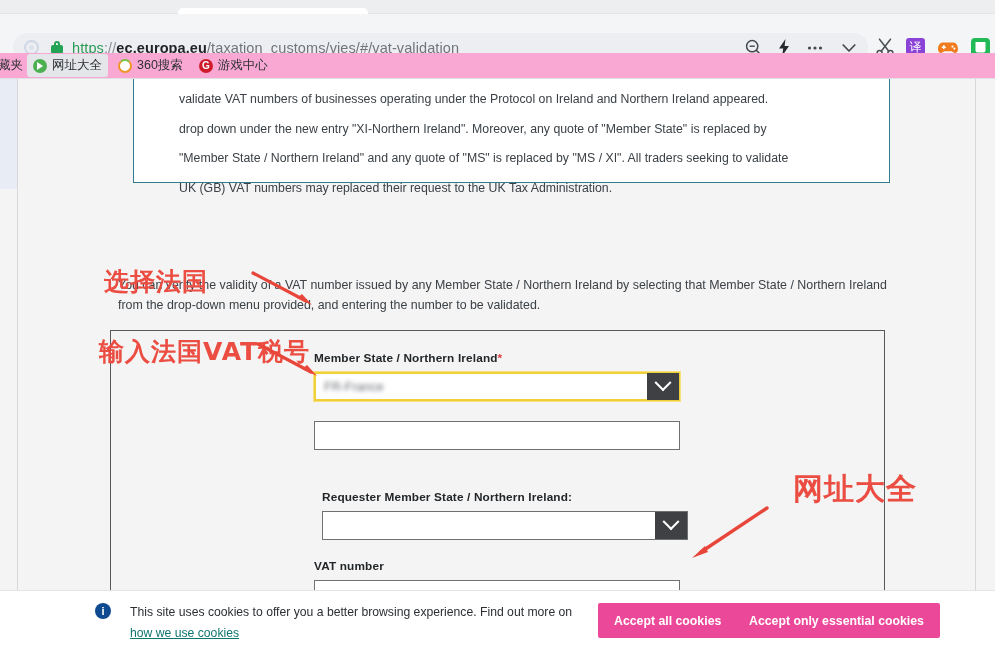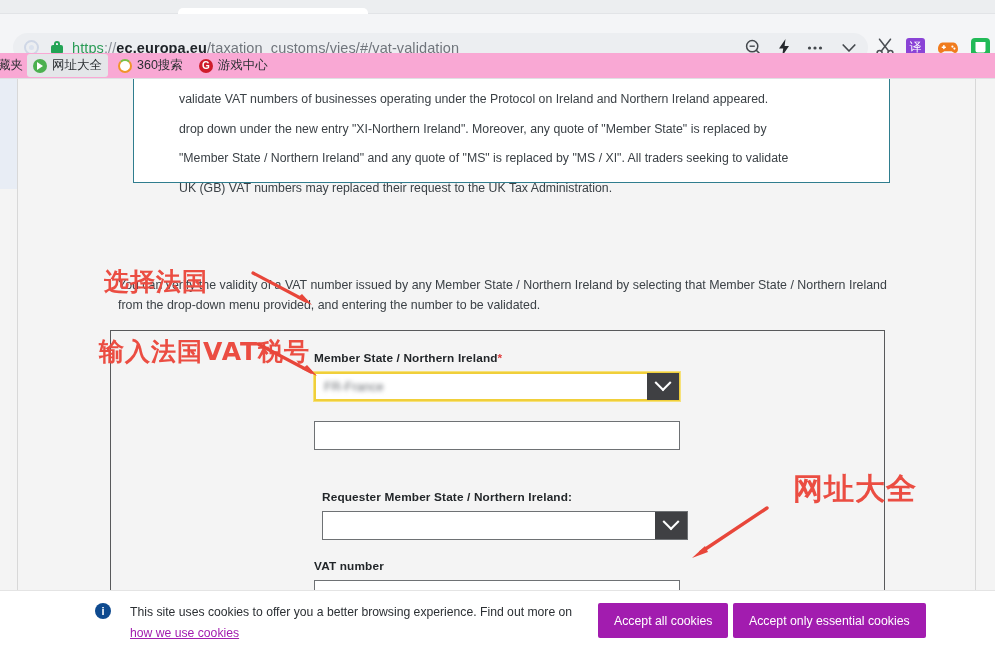--- a/index.html
+++ b/index.html
@@ -225,24 +225,24 @@
     width: 16px; height: 16px; border-radius: 50%;
     background: #0e4a8f; color: #fff;
     font-size: 11px; font-weight: bold;
     display: flex; align-items: center; justify-content: center;
     flex: 0 0 auto; margin-top: 1px;
   }
   .cookie-text {
     margin-left: 19px; width: 455px;
     font-size: 12.2px; line-height: 21px; color: #2b2f33;
   }
-  .cookie-text a { color: #a21caf; text-decoration: underline; }
+  .cookie-text a { color: #0f766e; text-decoration: underline; }
   .cookie-btn {
-    background: #a21caf; color: #fff; border: none;
-    font-size: 12.3px; font-weight: normal; border-radius: 2px;
+    background: #ec4899; color: #fff; border: none;
+    font-size: 12.3px; font-weight: bold; border-radius: 2px;
     font-family: "Liberation Sans", sans-serif;
     height: 35px; padding: 0 16px; cursor: pointer;
     position: absolute;
   }
   #btn-accept-all { left: 503px; top: 12px; }
   #btn-accept-essential { left: 638px; top: 12px; text-align: center; }
 </style>
 </head>
 <body>
 

